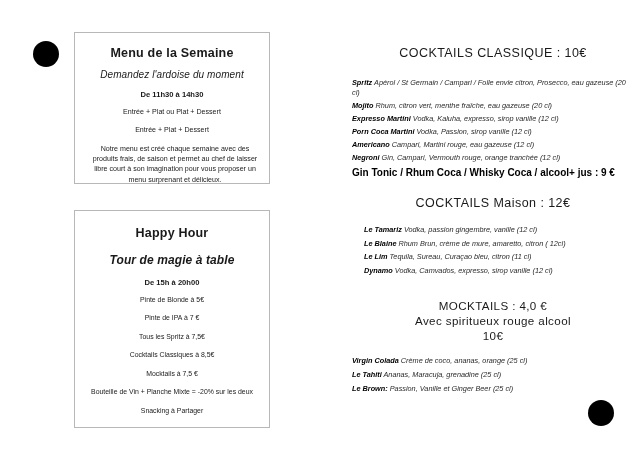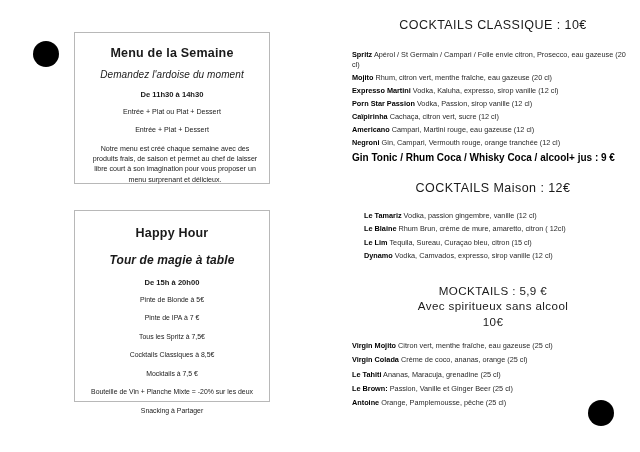--- a/index.html
+++ b/index.html
@@ -42,21 +42,21 @@
     box-sizing: border-box;
     padding: 9px 10px 10px 10px;
     text-align: center;
   }
 
   #panel-weekly-menu {
     height: 152px;
   }
   #panel-happy-hour {
     margin-top: 26px;
-    height: 192px;
+    height: 218px;
   }
 
   .panel-title {
     font-size: 12.5px;
     font-weight: bold;
     letter-spacing: .2px;
     margin: 4px 0 8px 0;
     line-height: 1.2;
   }
   #hh-title { margin: 6px 0 12px 0; }
@@ -93,21 +93,21 @@
     font-size: 6.9px;
     margin: 0 0 9.5px 0;
     line-height: 1.3;
   }
   .hh-line-last { margin-bottom: 0; }
 
   
   .right-col {
     position: absolute;
     left: 352px;
-    top: 18px;
+    top: 46px;
     width: 282px;
   }
 
   .section-heading {
     text-align: center;
     font-size: 12.5px;
     letter-spacing: .45px;
     font-weight: normal;
     margin: 0;
     line-height: 1.25;
@@ -124,20 +124,21 @@
     letter-spacing: .4px;
     line-height: 1.32;
   }
 
   .drink-list { margin: 0; padding: 0; list-style: none; }
   .drink {
     font-size: 7.3px;
     line-height: 1.36;
     margin-bottom: 3.2px;
     color: #2a2a2a;
+    font-style: italic;
   }
   .drink .nm {
     font-weight: bold;
     color: #000000;
   }
   .drink-wide { padding-right: 4px; }
   .drink-bold-all {
     font-size: 10px;
     font-weight: bold;
     color: #000;
@@ -189,26 +190,22 @@
     </div>
     <div class="drink">
       <span class="nm">Mojito</span>
       <span>Rhum, citron vert, menthe fraîche, eau gazeuse (20 cl)</span>
     </div>
     <div class="drink">
       <span class="nm">Expresso Martini</span>
       <span>Vodka, Kaluha, expresso, sirop vanille (12 cl)</span>
     </div>
     <div class="drink">
-      <span class="nm">Porn Star Passion</span>
+      <span class="nm">Porn Coca Martini</span>
       <span>Vodka, Passion,  sirop vanille (12 cl)</span>
-    </div>
-    <div class="drink">
-      <span class="nm">Caïpirinha</span>
-      <span>Cachaça, citron vert, sucre (12 cl)</span>
     </div>
     <div class="drink">
       <span class="nm">Americano</span>
       <span>Campari, Martini rouge, eau gazeuse (12 cl)</span>
     </div>
     <div class="drink">
       <span class="nm">Negroni</span>
       <span>Gin, Campari, Vermouth rouge, orange tranchée (12 cl)</span>
     </div>
     <div class="drink-bold-all">Gin Tonic /  Rhum Coca / Whisky Coca / alcool+ jus : 9 €</div>
@@ -220,50 +217,42 @@
     <div class="drink">
       <span class="nm">Le Tamariz</span>
       <span>Vodka, passion gingembre, vanille  (12 cl)</span>
     </div>
     <div class="drink">
       <span class="nm">Le Blaine</span>
       <span>Rhum Brun, crème de mure, amaretto, citron ( 12cl)</span>
     </div>
     <div class="drink">
       <span class="nm">Le Lim</span>
-      <span>Tequila, Sureau, Curaçao bleu, citron (15 cl)</span>
+      <span>Tequila, Sureau, Curaçao bleu, citron (11 cl)</span>
     </div>
     <div class="drink">
       <span class="nm">Dynamo</span>
       <span>Vodka, Camvados, expresso, sirop vanille (12 cl)</span>
     </div>
   </div>
 
   <div class="mocktails-heading-block">
-    <div>MOCKTAILS : 5,9 €</div>
-    <div>Avec spiritueux sans alcool</div>
+    <div>MOCKTAILS : 4,0 €</div>
+    <div>Avec spiritueux rouge alcool</div>
     <div>10€</div>
   </div>
 
   <div class="drink-list mock-list">
-    <div class="drink">
-      <span class="nm">Virgin Mojito</span>
-      <span>Citron vert, menthe fraîche, eau gazeuse (25 cl)</span>
-    </div>
     <div class="drink">
       <span class="nm">Virgin Colada</span>
       <span>Crème de coco, ananas, orange (25 cl)</span>
     </div>
     <div class="drink">
       <span class="nm">Le Tahiti</span>
       <span>Ananas, Maracuja, grenadine (25 cl)</span>
     </div>
     <div class="drink">
       <span class="nm">Le Brown:</span>
       <span> Passion, Vanille et Ginger Beer (25 cl)</span>
     </div>
-    <div class="drink">
-      <span class="nm">Antoine</span>
-      <span> Orange, Pamplemousse, pêche (25 cl)</span>
-    </div>
   </div>
 
 </div>
 
 </body></html>

